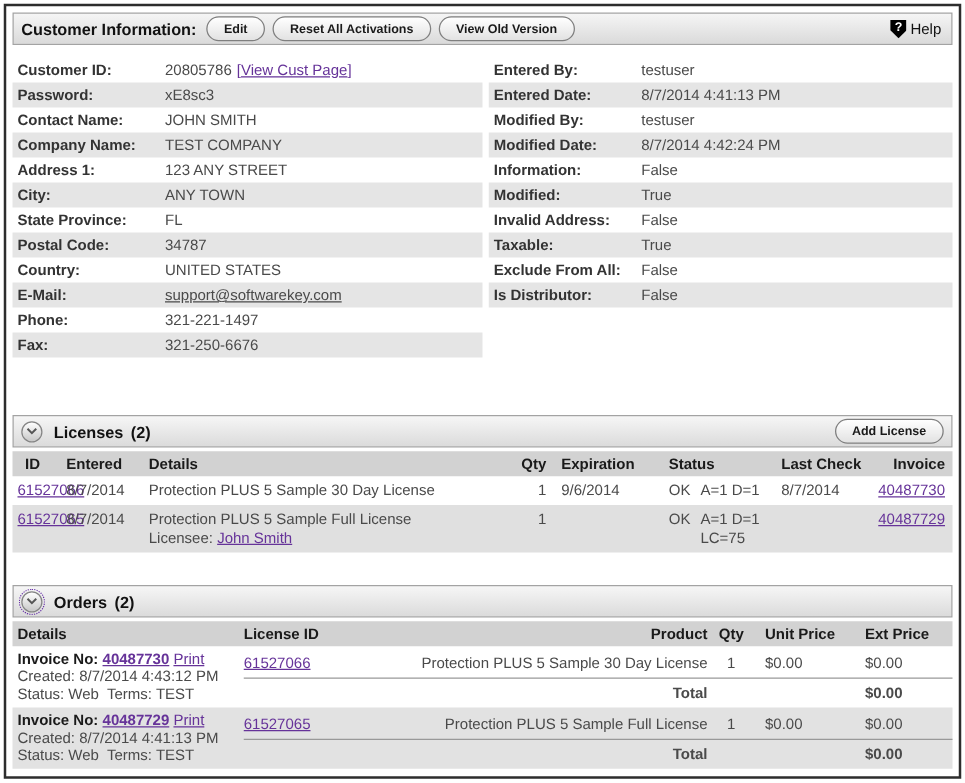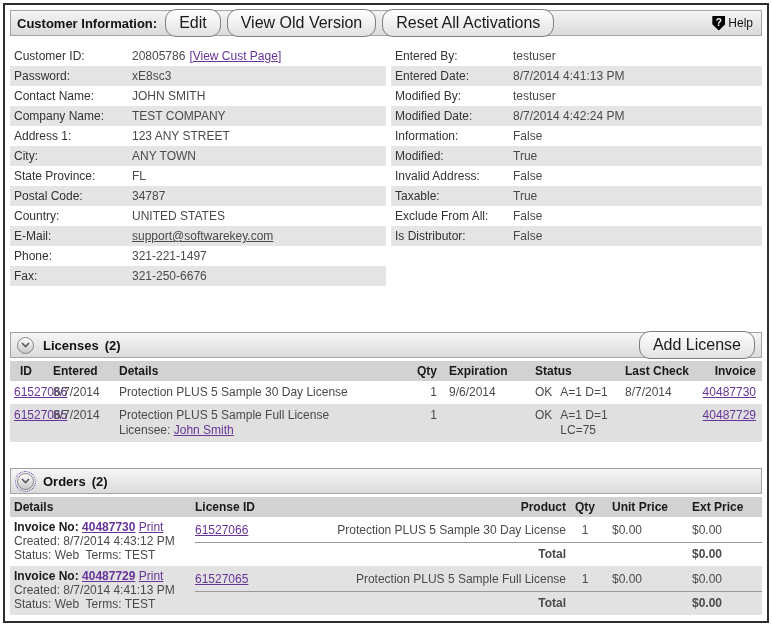--- a/index.html
+++ b/index.html
@@ -6,35 +6,35 @@
   html,body { width: 772px; height: 626px; background: #fff; }
   body { font-family: "Liberation Sans", sans-serif; position: relative; overflow: hidden; }
   .frame { position: absolute; left: 3px; top: 3px; right: 3px; bottom: 3px;
            border: 2px solid #2d2d2d; background: #fff; padding: 5px; overflow: hidden; }
 
   
   .topbar { height: 26px; display: flex; align-items: center;
             background: linear-gradient(#f5f5f5, #dadada); border: 1px solid #a3a3a3;
             padding: 0 8px 0 6px; }
   .title { font-weight: bold; font-size: 13px; color: #111; margin-right: 8px; }
-  .pill { font-family: inherit; font-size: 16px; font-weight: normal; color: #1a1a1a;
+  .pill { font-family: inherit; font-size: 10px; font-weight: bold; color: #1a1a1a;
           background: linear-gradient(#ffffff, #e2e2e2); border: 1px solid #7f7f7f;
-          border-radius: 11px; height: 28px; padding: 0 13px; margin-right: 6px; cursor: pointer; white-space: nowrap; }
+          border-radius: 11px; height: 20px; padding: 0 13px; margin-right: 6px; cursor: pointer; white-space: nowrap; }
   .help { margin-left: auto; display: flex; align-items: center; gap: 3px; font-size: 12px; color: #111; cursor: pointer; }
   .help-icon { width: 13px; height: 15px; background: #000;
                clip-path: polygon(0 0, 100% 0, 100% 58%, 50% 100%, 0 58%);
                color: #fff; font-size: 10px; font-weight: bold; display: flex; justify-content: center; line-height: 13px; }
 
   
   .info { display: flex; margin-top: 10px; }
   .col-left { width: 377px; margin-right: 5px; }
   .col-right { width: 372px; }
   .irow { display: flex; align-items: center; height: 20px; padding-left: 4px; font-size: 12px; }
   .irow:nth-child(even) { background: #e5e5e5; }
-  .irow .lbl { font-weight: normal; color: #333; width: 118px; flex: none; }
+  .irow .lbl { font-weight: bold; color: #333; width: 118px; flex: none; }
   .irow .val { color: #4a4a4a; }
   .lnk { color: #663399; text-decoration: underline; cursor: pointer; }
   .lnkwrap { color: #663399; margin-left: 4px; }
   .b { font-weight: bold; }
 
   
   .secbar { margin-top: 46px; height: 26px; display: flex; align-items: center;
             background: linear-gradient(#f6f6f6, #dbdbdb); border: 1px solid #a3a3a3; padding: 8px 6px; }
   .secbar.orders-bar { margin-top: 26px; }
   .chev { width: 17px; height: 17px; border-radius: 50%; border: 1px solid #858585;
@@ -81,22 +81,22 @@
   .pre { white-space: pre-wrap; }
 </style>
 </head>
 <body>
 
 <div class="frame">
 
   <div class="topbar">
     <span class="title">Customer Information:</span>
     <button class="pill">Edit</button>
+    <button class="pill">Reset All Activations</button>
     <button class="pill">View Old Version</button>
-    <button class="pill">Reset All Activations</button>
     <span class="help">
       <span class="help-icon">
           <span>?</span>
         </span>
       <span>Help</span>
     </span>
   </div>
 
   <div class="info">
     <div class="col-left">

